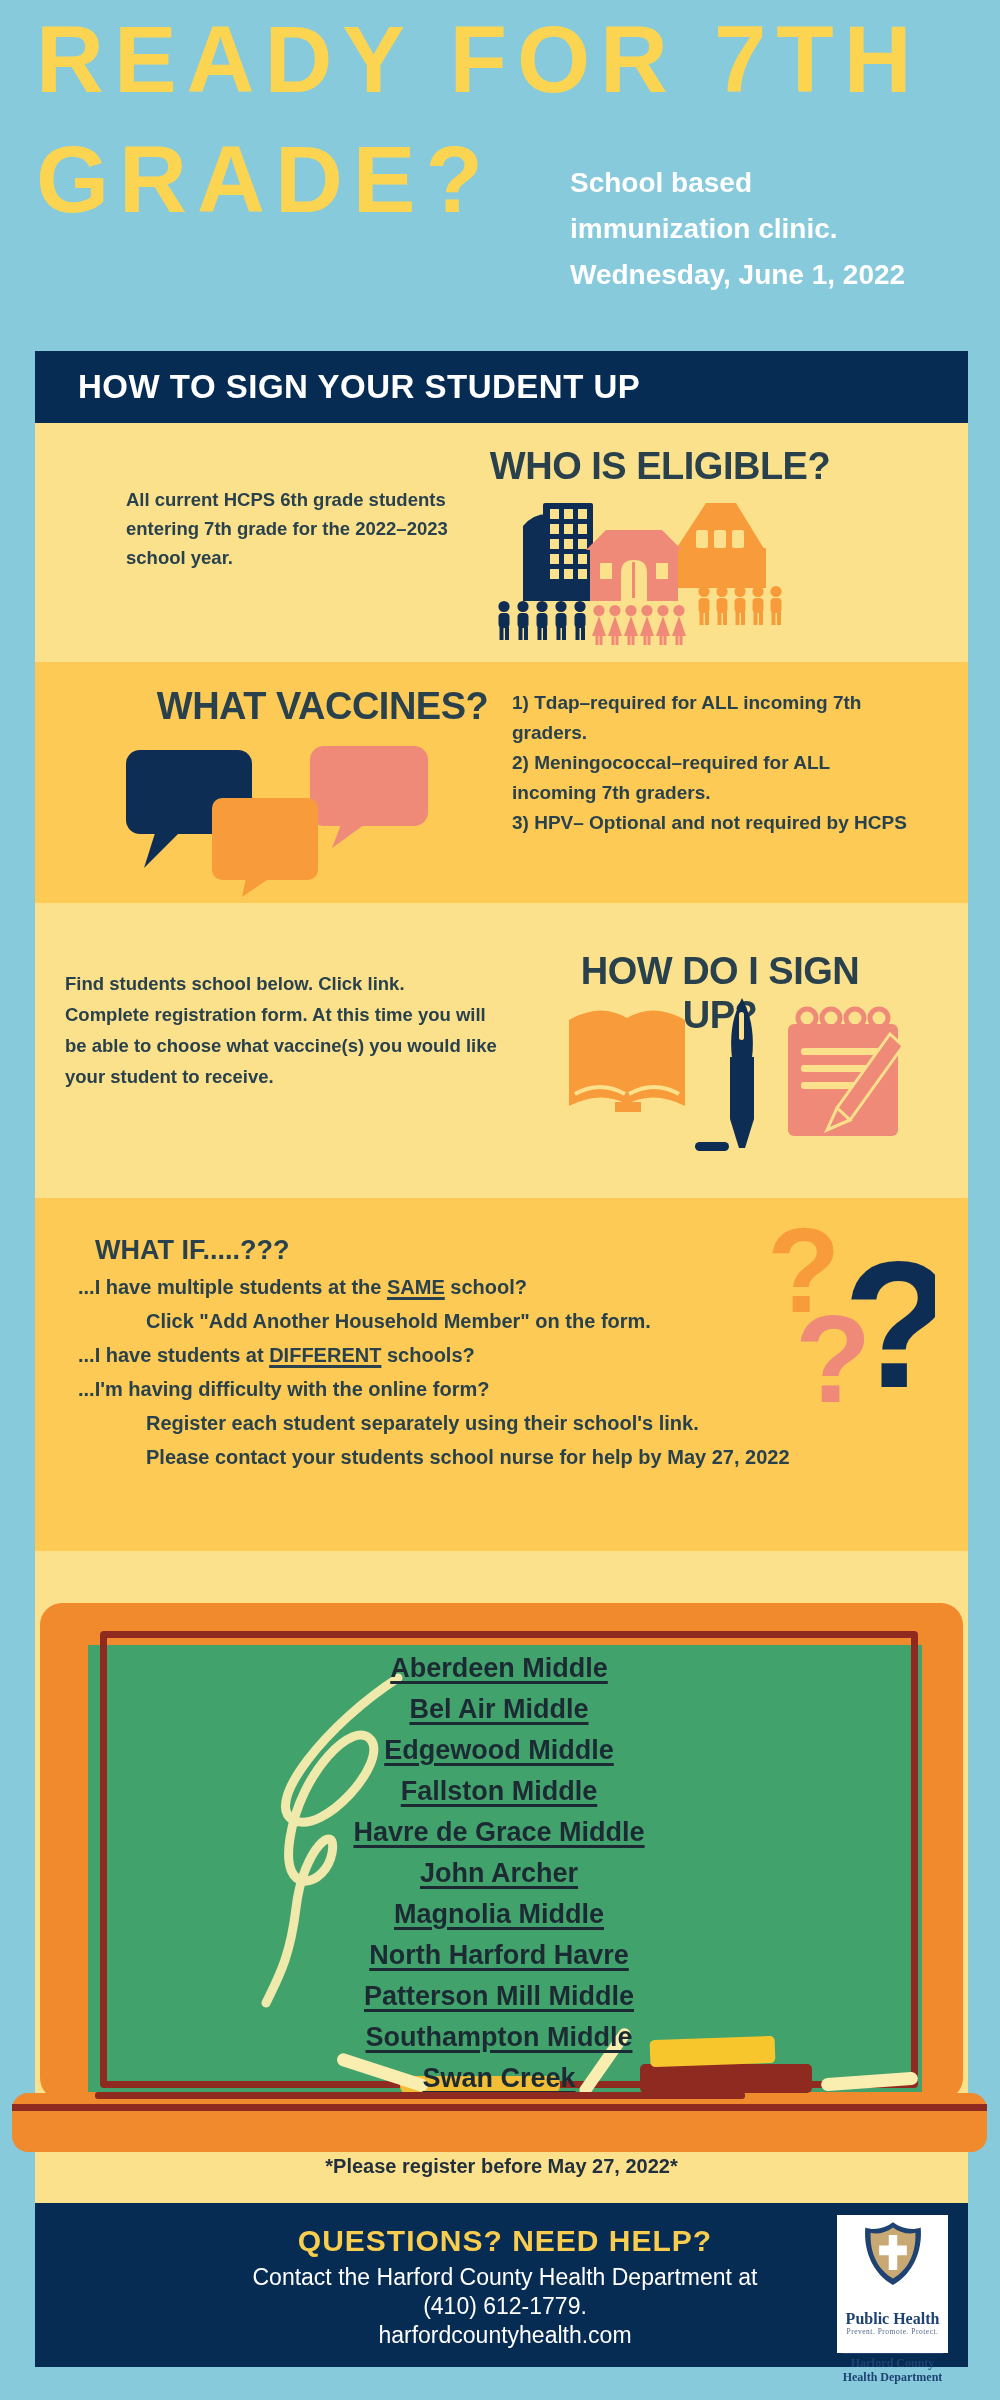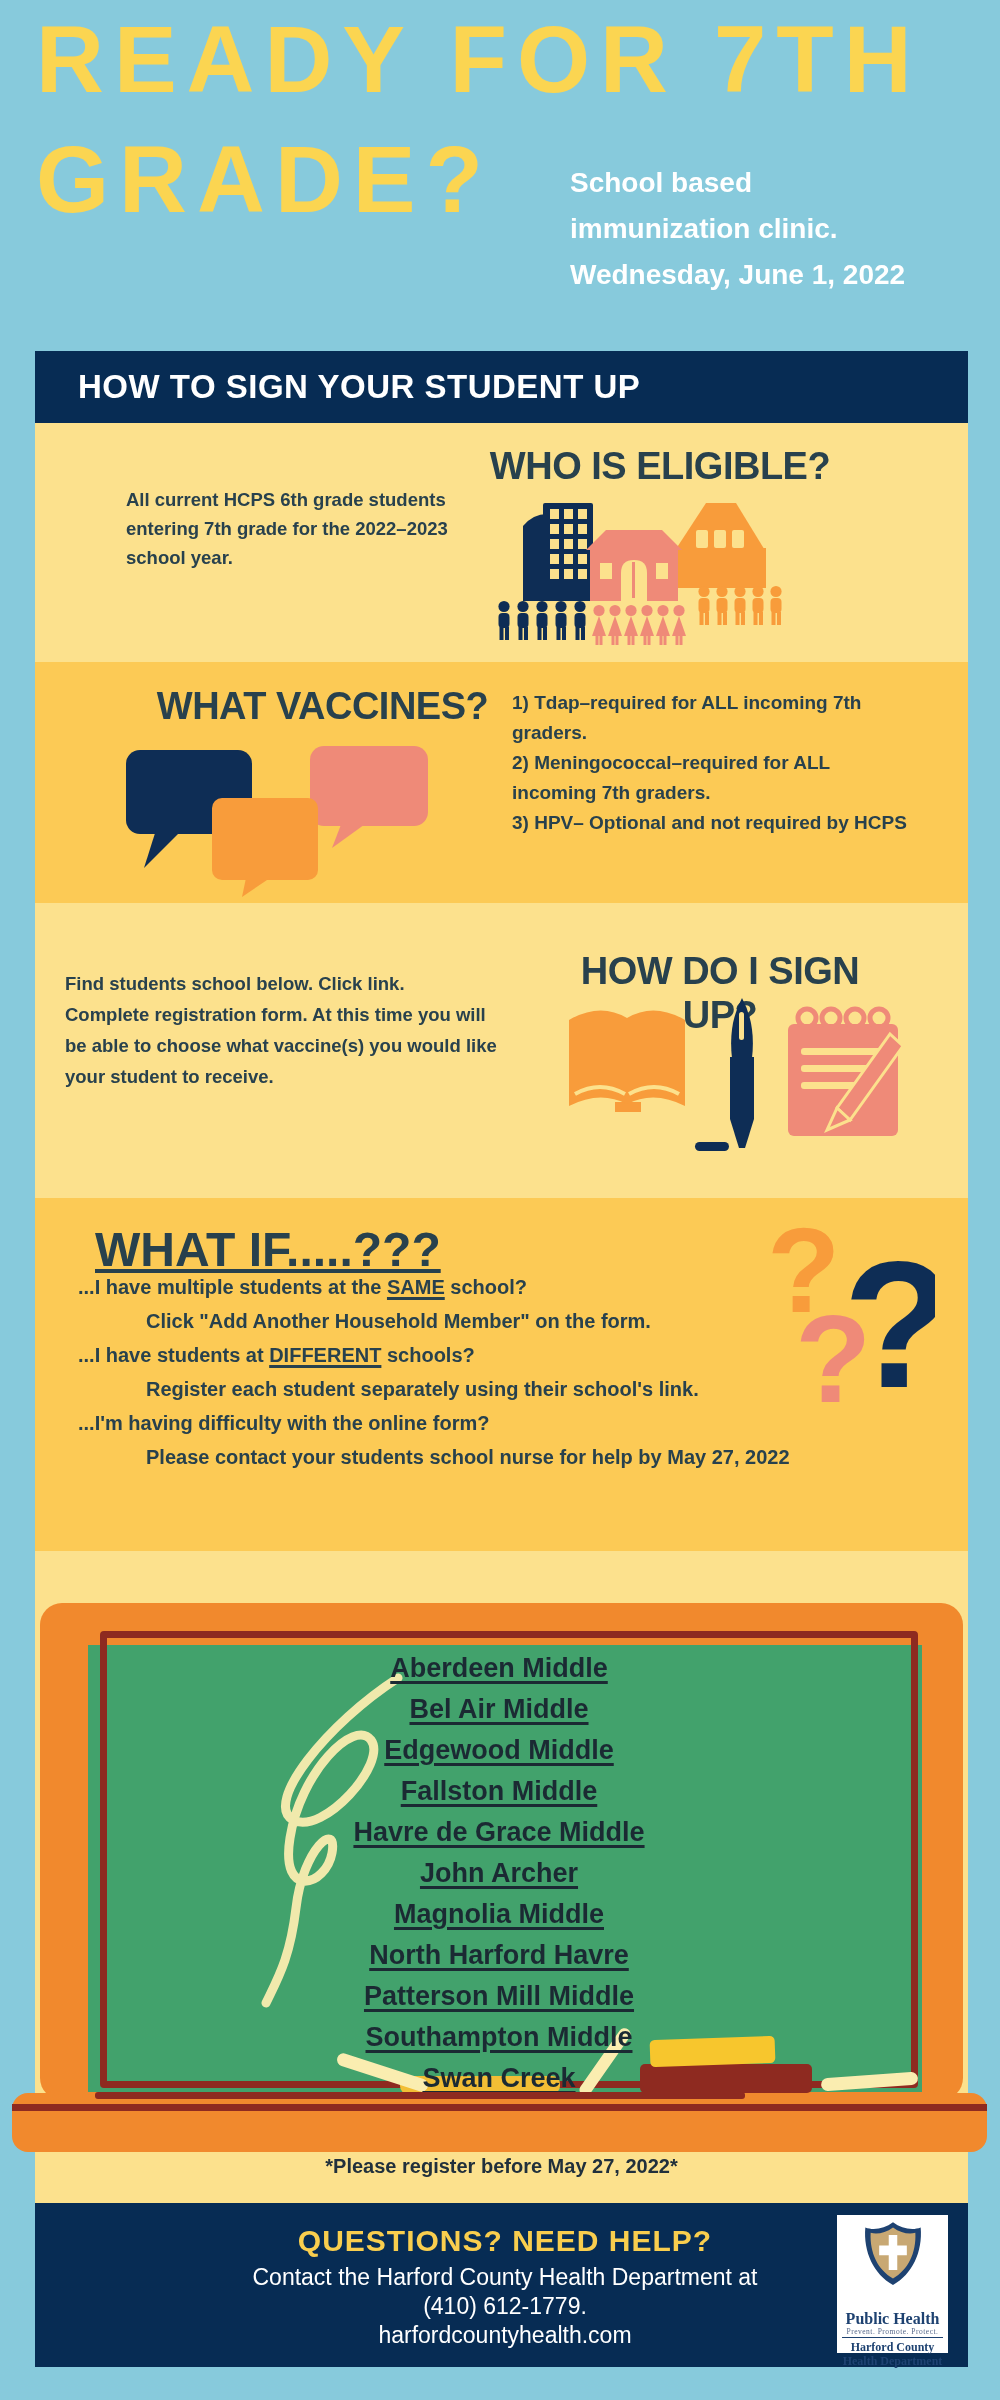--- a/index.html
+++ b/index.html
@@ -32,21 +32,21 @@
   .sec1-heading{left:445px;top:21px;width:360px;}
   .sec1-body{left:49px;top:62px;width:400px;margin-left:42px;}
 
   .sec2-heading{left:105px;top:22px;width:365px;}
   .vaccine-list{left:477px;top:26px;width:400px;}
   .vaccine-list p{margin:0;font-weight:700;color:#28414D;font-size:19px;line-height:30px;}
 
   .sec3-heading{left:505px;top:46px;width:360px;}
   .sec3-body{left:30px;top:65px;width:500px;line-height:31px;}
 
-  .sec4-heading{left:60px;top:30px;font-size:48px;line-height:44px;font-weight:800;color:#28414D;text-decoration:underline;}
+  .sec4-heading{left:60px;top:30px;font-size:27px;line-height:44px;font-weight:800;color:#28414D;}
   .qa{left:43px;top:72px;width:820px;}
   .qa-line{font-weight:700;color:#28414D;font-size:20px;line-height:34px;height:34px;white-space:pre;}
   .qa-answer{padding-left:68px;}
   .uline{text-decoration:underline;text-decoration-thickness:3px;text-underline-offset:3px;}
 
   .sec5-heading{left:0;top:14px;width:933px;text-align:center;font-size:27px;line-height:38px;
       font-weight:800;color:#28414D;white-space:pre;}
 
   
   .board-frame{left:5px;top:52px;width:923px;height:497px;background:#F1892D;border-radius:22px;}
@@ -69,21 +69,21 @@
       font-weight:800;color:#21303C;}
 
   
   .footer-heading{left:120px;top:23px;width:700px;text-align:center;font-size:30px;line-height:30px;
       font-weight:800;color:#F9CE4E;letter-spacing:1px;}
   .footer-body{left:120px;top:60px;width:700px;text-align:center;font-size:23px;line-height:29px;
       color:#ffffff;font-weight:400;white-space:pre-line;}
   .logo-box{left:802px;top:12px;width:111px;height:138px;background:#ffffff;text-align:center;}
   .logo-title{font-family:"Liberation Serif",serif;font-weight:700;font-size:16px;color:#1E4271;line-height:17px;margin-top:20px;}
   .logo-tagline{font-family:"Liberation Serif",serif;font-size:7.5px;color:#56688a;letter-spacing:.5px;line-height:9px;
-      border-bottom:1px solid #1E4271;padding-bottom:1px;margin:0 5px;}
+      border-bottom:1px solid #1E4271;padding-bottom:17px;margin:0 5px;}
   .logo-org{font-family:"Liberation Serif",serif;font-weight:700;font-size:12px;color:#1E4271;line-height:13.5px;margin-top:3px;}
 </style>
 </head>
 <body>
 
 <div class="page">
 
   <div class="abs main-title">READY FOR 7TH
 GRADE?</div>
   <div class="abs subtitle">School based
@@ -234,22 +234,22 @@
       </g>
     </svg>
   </div>
 
   <div class="abs section sec4">
     <div class="abs sec4-heading">WHAT IF.....???</div>
     <div class="abs qa">
       <div class="qa-line"><span>...I have multiple students at the </span><span class="uline">SAME</span><span> school?</span></div>
       <div class="qa-line qa-answer">Click "Add Another Household Member" on the form.</div>
       <div class="qa-line"><span>...I have students at </span><span class="uline">DIFFERENT</span><span> schools?</span></div>
+      <div class="qa-line">...I'm having difficulty with the online form?</div>
       <div class="qa-line qa-answer">Register each student separately using their school's link.</div>
-      <div class="qa-line">...I'm having difficulty with the online form?</div>
       <div class="qa-line qa-answer">Please contact your students school nurse for help by May 27, 2022</div>
     </div>
     <svg class="abs" style="left:730px;top:14px;" width="170" height="200" viewBox="0 0 170 200">
       <text x="2" y="100" font-family="Liberation Sans, sans-serif" font-weight="800" font-size="120" fill="#F89C3B">?</text>
       <text x="30" y="190" font-family="Liberation Sans, sans-serif" font-weight="800" font-size="125" fill="#EF8A78">?</text>
       <text x="78" y="175" font-family="Liberation Sans, sans-serif" font-weight="800" font-size="180" fill="#0E2D55">?</text>
     </svg>
   </div>
 
   <div class="abs section sec5">

